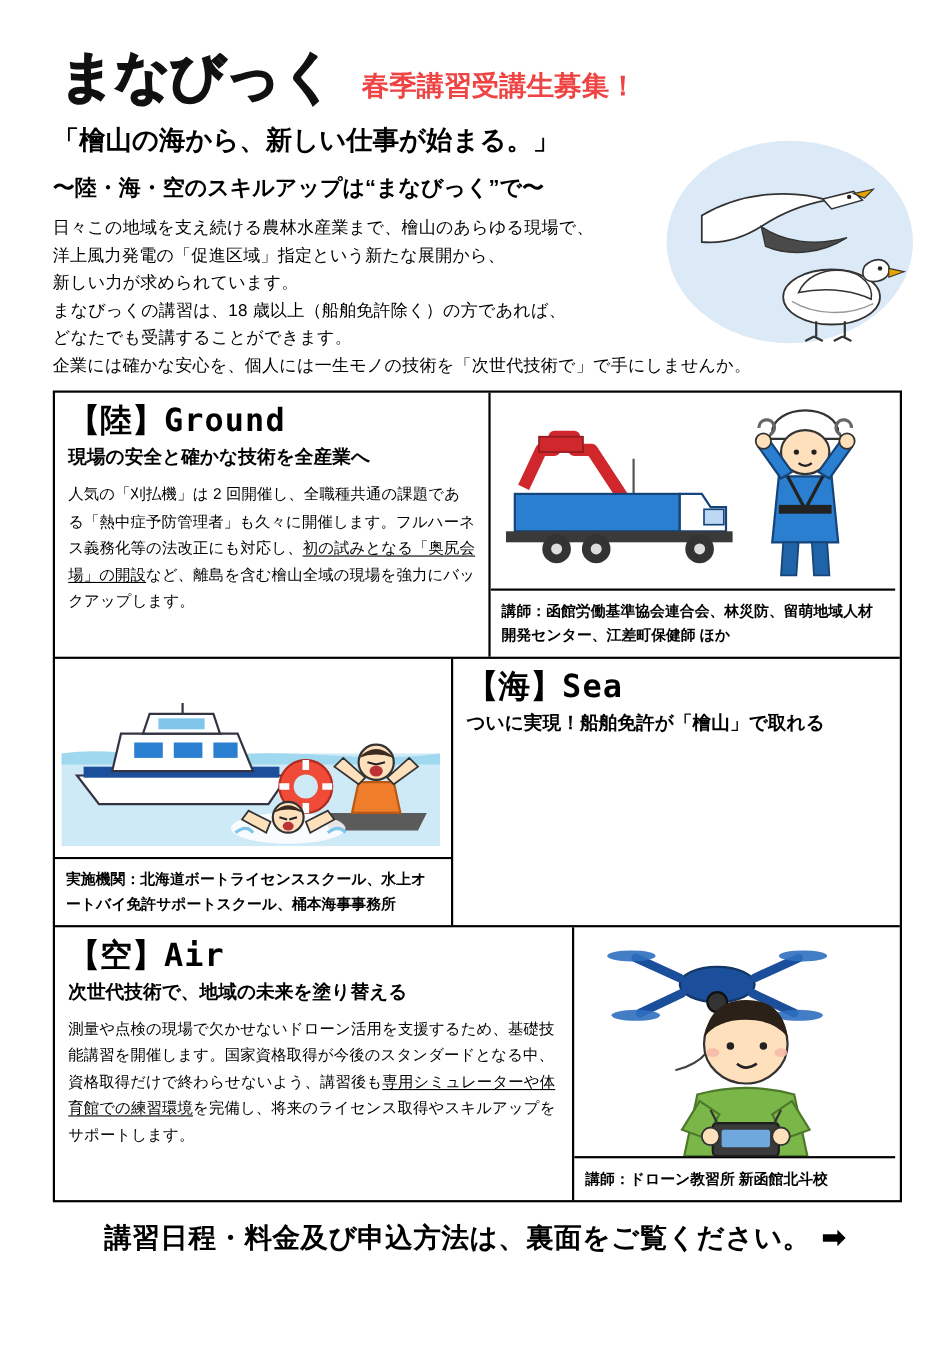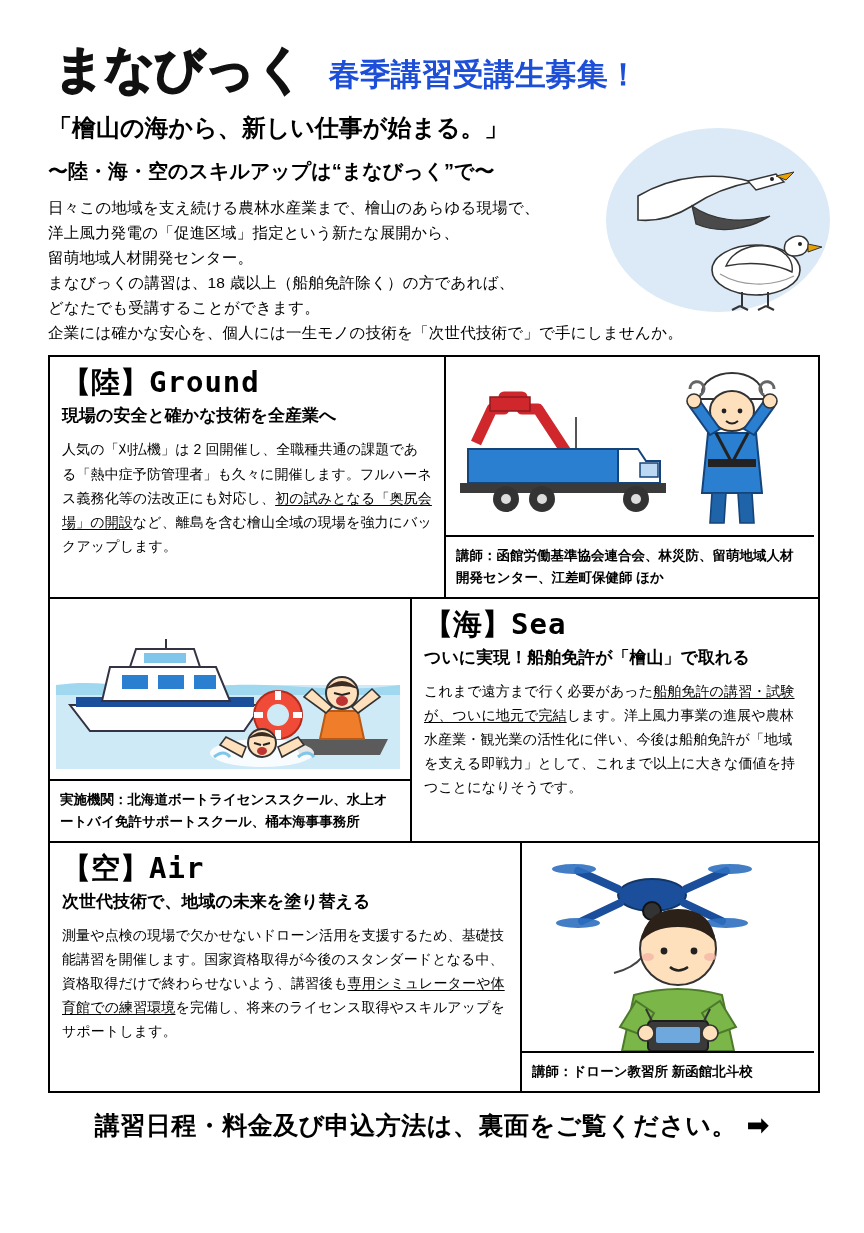--- a/index.html
+++ b/index.html
@@ -51,25 +51,25 @@
   .brand-wrap::before {
     content: "";
     position: absolute;
     left: -4px; top: 4px; right: -4px; bottom: 6px;
     border: 3px solid #000;
     border-radius: 4px;
     display: none;
   }
   .headline {
     font-family: "DejaVu Sans", sans-serif;
-    font-size: 31px;
+    font-size: 25px;
     font-weight: bold;
     line-height: 1;
     padding-bottom: 6px;
-    color: #1d4ed8;
+    color: #ef4444;
   }
   .quote {
     margin-top: 18px;
     font-size: 24px;
     font-weight: bold;
     line-height: 1.2;
     color: #000;
   }
   .subhead {
     margin-top: 16px;
@@ -227,21 +227,21 @@
     </div>
     <div class="headline">春季講習受講生募集！</div>
   </div>
 
   <div class="quote">「檜山の海から、新しい仕事が始まる。」</div>
   <div class="subhead">〜陸・海・空のスキルアップは“まなびっく”で〜</div>
 
   <div class="lead">
     <div>日々この地域を支え続ける農林水産業まで、檜山のあらゆる現場で、</div>
     <div>洋上風力発電の「促進区域」指定という新たな展開から、</div>
-    <div>留萌地域人材開発センター。</div>
+    <div>新しい力が求められています。</div>
     <div>まなびっくの講習は、18 歳以上（船舶免許除く）の方であれば、</div>
     <div>どなたでも受講することができます。</div>
     <div>企業には確かな安心を、個人には一生モノの技術を「次世代技術で」で手にしませんか。</div>
   </div>
 
   <div class="panels">
 
     <div class="prow">
       <div class="cell-text row1-left">
         <div class="cat-title">
@@ -359,21 +359,20 @@
             <div class="note">実施機関：北海道ボートライセンススクール、水上オートバイ免許サポートスクール、桶本海事事務所</div>
           </div>
         </div>
       </div>
 
       <div class="cell-text row2-right divider-left">
         <div class="cat-title">
           <span class="jp">【海】</span><span>Sea</span>
         </div>
         <div class="cat-sub">ついに実現！船舶免許が「檜山」で取れる</div>
-        <div class="body-text"><span>これまで遠方まで行く必要があった</span><span class="uline">船舶免許の講習・試験が、ついに地元で完結</span><span>します。洋上風力事業の進展や農林水産業・観光業の活性化に伴い、今後は船舶免許が「地域を支える即戦力」として、これまで以上に大きな価値を持つことになりそうです。</span></div>
       </div>
     </div>
 
     <div class="prow">
       <div class="cell-text row3-left">
         <div class="cat-title">
           <span class="jp">【空】</span><span>Air</span>
         </div>
         <div class="cat-sub">次世代技術で、地域の未来を塗り替える</div>
         <div class="body-text"><span>測量や点検の現場で欠かせないドローン活用を支援するため、基礎技能講習を開催します。国家資格取得が今後のスタンダードとなる中、資格取得だけで終わらせないよう、講習後も</span><span class="uline">専用シミュレーターや体育館での練習環境</span><span>を完備し、将来のライセンス取得やスキルアップをサポートします。</span></div>

